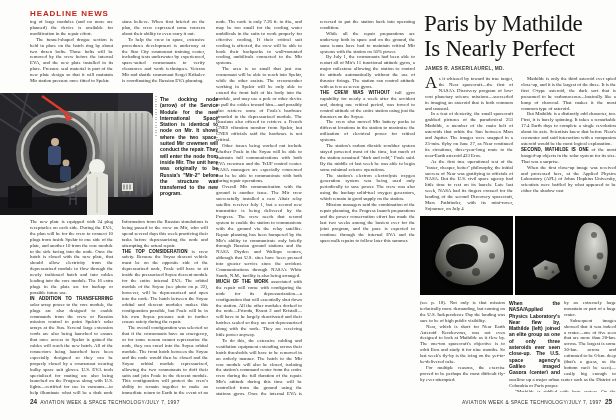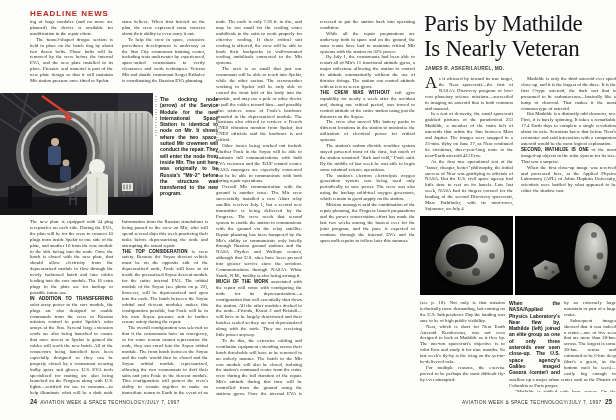--- a/index.html
+++ b/index.html
@@ -142,21 +142,21 @@
     <p class="ind"><b class="lead"></b> <span>By July 1, the cosmonauts had been able to restart all of Mir's 11 functional attitude gyros, a major milestone allowing the station to control its attitude automatically without the use of thruster firings. The station can control attitude with as few as seven gyros.</span></p>
     <p><b class="lead">THE CREW WAS WITHOUT</b> <span>full gyro capability for nearly a week after the accident and, during one critical period, was forced to control attitude of the entire station using just the thrusters on the Soyuz.</span></p>
     <p class="ind"><b class="lead"></b> <span>The crew also moved Mir battery packs to different locations in the station to maximize the utilization of electrical power for critical systems.</span></p>
     <p class="ind"><b class="lead"></b> <span>The station's carbon dioxide scrubber system stayed powered most of the time, but much of the station remained "dark and cold," Foale said. By the middle of last week he was able to begin some minimal science operations.</span></p>
     <p class="ind"><b class="lead"></b> <span>The station's electron electrolysis oxygen generation system was being used only periodically to save power. The crew was also using the backup solid-fuel oxygen generators, which remain in good supply on the station.</span></p>
     <p class="ind"><b class="lead"></b> <span>Mission managers said the combination of the repair planning, the Progress launch preparations and the power conservation effort has made the last two weeks among the busiest ever for the joint program, and the pace is expected to continue through the internal EVA and the spacewalk repairs to follow later this summer.</span></p>
   </div>
 
   <div class="headline" style="left:424px;top:12px;width:192px;">
     <div>Paris by Mathilde</div>
-    <div>Is Nearly Veteran</div>
+    <div>Is Nearly Perfect</div>
   </div>
   <div class="byline" style="left:425px;top:66px;">JAMES R. ASKER/LAUREL, MD.</div>
 
   <div class="col" style="left:425px;top:76px;width:88px;height:137px;">
     <p><span class="dropcap">A</span><span>s it whizzed by toward its true target, the Near spacecraft—the first of NASA's Discovery program of low-cost planetary science missions—succeeded in imaging an asteroid that is both common and unusual.</span></p>
     <p class="ind"><b class="lead"></b> <span>In a feat of dexterity, the small spacecraft grabbed pictures of the paradoxical 253 Mathilde, a member of the main belt of asteroids that orbits the Sun between Mars and Jupiter. The images were snapped in a 25-min. flyby on June 27, as Near continued its circuitous, three-year-long route to the near-Earth asteroid 433 Eros.</span></p>
     <p class="ind"><b class="lead"></b> <span>As the first true operational test of the "faster, cheaper, better" philosophy, the initial success of Near was gratifying to officials of NASA. But the U.S. civil space agency had little time to rest on its laurels. Late last week, NASA had its fingers crossed for the landing of the second Discovery spacecraft, Mars Pathfinder, with its mini-rover, Sojourner, on July 4</span></p>
   </div>
 
   <div class="col" style="left:521px;top:76px;width:95px;height:137px;">

